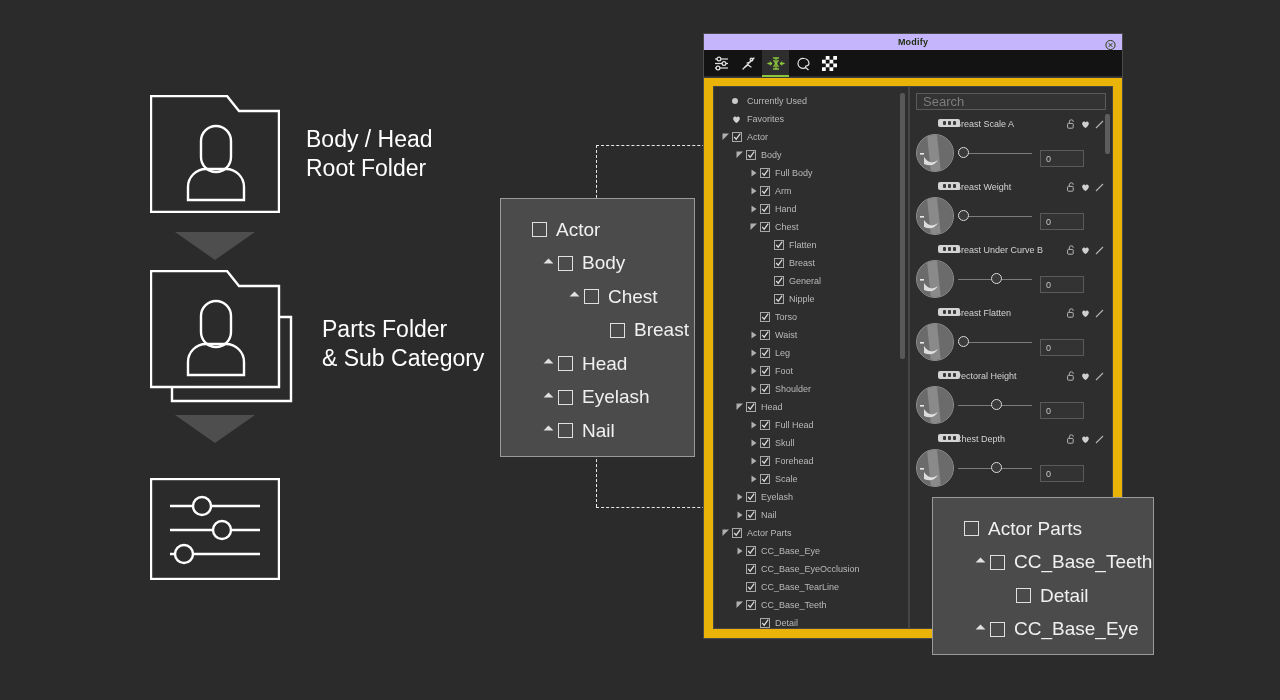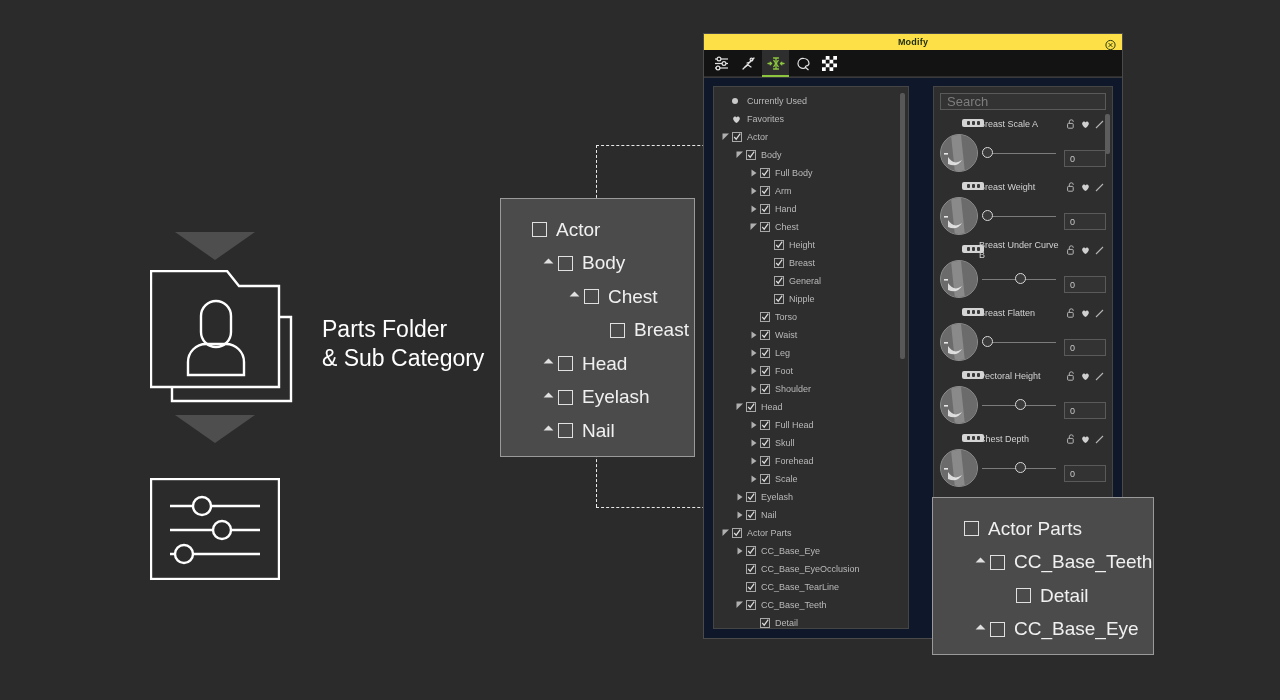--- a/index.html
+++ b/index.html
@@ -27,21 +27,21 @@
   }
 
   
   .win {
     position: absolute; left: 703px; top: 33px;
     width: 420px; height: 606px;
     background: #3a3a3a;
     border: 1px solid #4a4a4a;
   }
   .win-title {
-    height: 16px; background: #fde047;
+    height: 16px; background: #c4b5fd;
     display: flex; align-items: center; justify-content: center;
     position: relative;
   }
   .win-title-text {
     color: #1d2b0b; font-size: 9px; font-weight: bold; letter-spacing: .2px;
   }
   .win-close {
     position: absolute; right: 6px; top: 50%; transform: translateY(-50%);
     width: 11px; height: 11px;
   }
@@ -50,21 +50,21 @@
     display: flex; align-items: center; padding-left: 4px;
     border-bottom: 1px solid #2d2d2d;
   }
   .tb-btn {
     width: 27px; height: 27px; display: flex; align-items: center; justify-content: center;
     position: relative;
   }
   .tb-btn.active { background: #2e2e2e; box-shadow: inset 0 -2px 0 #8cc63e; }
   .win-body {
     position: absolute; top: 44px; left: 0; right: 0; bottom: 0;
-    background: #0f172a; padding: 8px 9px 9px 9px; display: flex; gap: 24px;
+    background: #eab308; padding: 8px 9px 9px 9px; display: flex; gap: 0;
   }
 
   
   .tree-panel {
     width: 196px; background: #2e2e2e; border: 1px solid #454545;
     position: relative; overflow: hidden;
   }
   .tree-inner { padding: 5px 0 0 0; }
   .trow {
     height: 18px; display: flex; align-items: center;
@@ -142,20 +142,31 @@
 
   
   .dash-h { position: absolute; height: 0; border-top: 1.6px dashed #e8e8e8; }
   .dash-v { position: absolute; width: 0; border-left: 1.6px dashed #e8e8e8; }
 </style>
 </head>
 <body>
 
 <div class="stage">
 
+  <div class="info-item" style="left:150px; top:95px;">
+    <div class="info-icon">
+      <svg width="130" height="118" viewBox="0 0 130 118">
+        <path d="M1,1 H77 L89,16 H129 V117 H1 Z" fill="none" stroke="#ffffff" stroke-width="2.4"></path>
+        <rect x="51" y="31" width="30" height="46" rx="15" fill="none" stroke="#ffffff" stroke-width="2.4"></rect>
+        <path d="M38,105 V92 a18,18 0 0 1 18,-18 h20 a18,18 0 0 1 18,18 V105 Z" fill="none" stroke="#ffffff" stroke-width="2.4"></path>
+      </svg>
+    </div>
+    <div class="info-text">Body / Head
+Root Folder</div>
+  </div>
 
   <div class="arrow-down" style="left:175px; top:232px;"></div>
 
   <div class="info-item" style="left:150px; top:270px;">
     <div class="info-icon" style="width:162px; height:148px;">
       <svg width="162" height="148" viewBox="0 0 162 148">
         <path d="M22,47 H141 V131 H22 Z" fill="none" stroke="#ffffff" stroke-width="2.4"></path>
         <path d="M1,1 H77 L89,16 H129 V117 H1 Z" fill="#2b2b2b" stroke="#ffffff" stroke-width="2.4"></path>
         <rect x="51" y="31" width="30" height="46" rx="15" fill="none" stroke="#ffffff" stroke-width="2.4"></rect>
         <path d="M38,105 V92 a18,18 0 0 1 18,-18 h20 a18,18 0 0 1 18,18 V105 Z" fill="none" stroke="#ffffff" stroke-width="2.4"></path>
@@ -361,21 +372,21 @@
                 </svg></span>
               <span class="tlabel">Chest</span>
             </div>
             <div class="trow">
               <span style="width:48px;flex:0 0 auto"></span>
               <span class="tw"></span>
               <span class="chk"><svg width="10" height="10" viewBox="0 0 10 10">
                   <rect x="0.5" y="0.5" width="9" height="9" fill="none" stroke="#a8a8a8" stroke-width="1"></rect>
                   <path d="M2.2,5 L4.2,7.2 L8.2,1.6" fill="none" stroke="#dcdcdc" stroke-width="1.2"></path>
                 </svg></span>
-              <span class="tlabel">Height</span>
+              <span class="tlabel">Flatten</span>
             </div>
             <div class="trow">
               <span style="width:48px;flex:0 0 auto"></span>
               <span class="tw"></span>
               <span class="chk"><svg width="10" height="10" viewBox="0 0 10 10">
                   <rect x="0.5" y="0.5" width="9" height="9" fill="none" stroke="#a8a8a8" stroke-width="1"></rect>
                   <path d="M2.2,5 L4.2,7.2 L8.2,1.6" fill="none" stroke="#dcdcdc" stroke-width="1.2"></path>
                 </svg></span>
               <span class="tlabel">Breast</span>
             </div>

